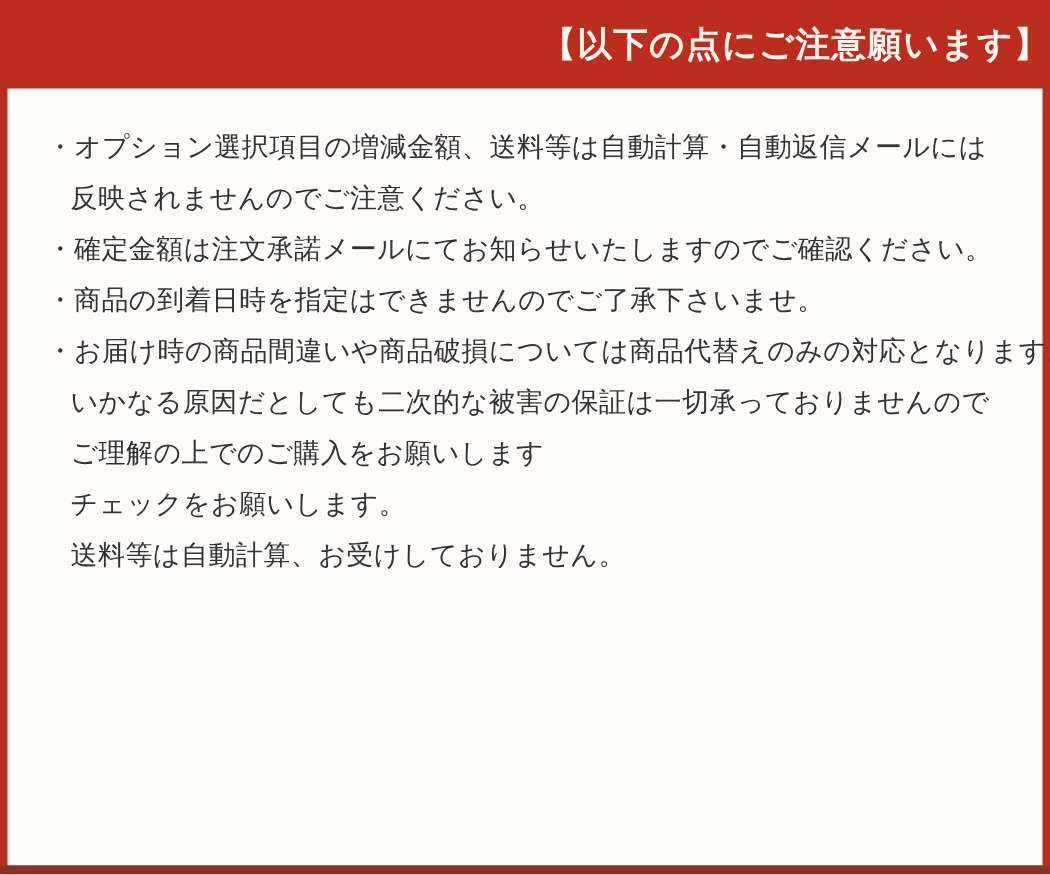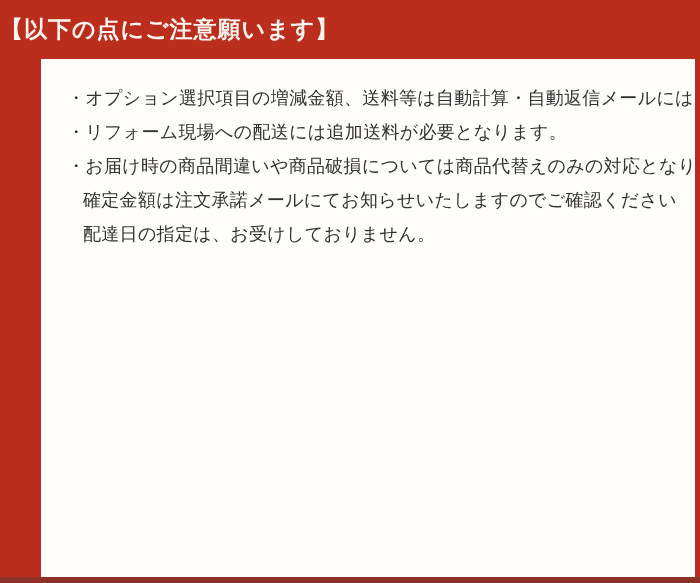--- a/index.html
+++ b/index.html
@@ -12,38 +12,37 @@
     position: relative;
     width: 700px;
     height: 583px;
     background: #bb2e1e;          
     overflow: hidden;
   }
   .notice-header {
     height: 59px;
     display: flex;
     align-items: center;
-    justify-content: flex-start;
+    justify-content: flex-end;
   }
   .notice-title {
     color: #fdf6f0;
     font-size: 23px;
     font-weight: bold;
     letter-spacing: 1px;
     line-height: 1;
   }
   .notice-panel {
     position: absolute;
     top: 59px;
     left: 5px;
     right: 5px;
     bottom: 6px;
     background: #fffdfb;
     padding: 22px 10px 0 26px;
-    margin-left: 36px;
   }
   .notice-line {
     font-size: 18px;
     line-height: 34px;
     color: #323232;
     letter-spacing: 0.3px;
     white-space: nowrap;
   }
   .notice-line.indent {
     padding-left: 16px;
@@ -61,20 +60,24 @@
 <body>
 
 <div class="notice-wrap">
   <div class="notice-header">
     <div class="notice-title">【以下の点にご注意願います】</div>
   </div>
 
   <div class="notice-panel">
 
   <p class="notice-line">・オプション選択項目の増減金額、送料等は自動計算・自動返信メールには</p>
-      <p class="notice-line">・リフォーム現場への配送には追加送料が必要となります。</p>
+      <p class="notice-line indent">反映されませんのでご注意ください。</p>
+      <p class="notice-line">・確定金額は注文承諾メールにてお知らせいたしますのでご確認ください。</p>
+      <p class="notice-line">・商品の到着日時を指定はできませんのでご了承下さいませ。</p>
       <p class="notice-line">・お届け時の商品間違いや商品破損については商品代替えのみの対応となります。</p>
-      <p class="notice-line indent">確定金額は注文承諾メールにてお知らせいたしますのでご確認ください</p>
-      <p class="notice-line indent">配達日の指定は、お受けしておりません。</p>
+      <p class="notice-line indent">いかなる原因だとしても二次的な被害の保証は一切承っておりませんので</p>
+      <p class="notice-line indent">ご理解の上でのご購入をお願いします</p>
+      <p class="notice-line indent">チェックをお願いします。</p>
+      <p class="notice-line indent">送料等は自動計算、お受けしておりません。</p>
     </div>
 
   <div class="notice-footer"></div>
 </div>
 
 </body></html>

